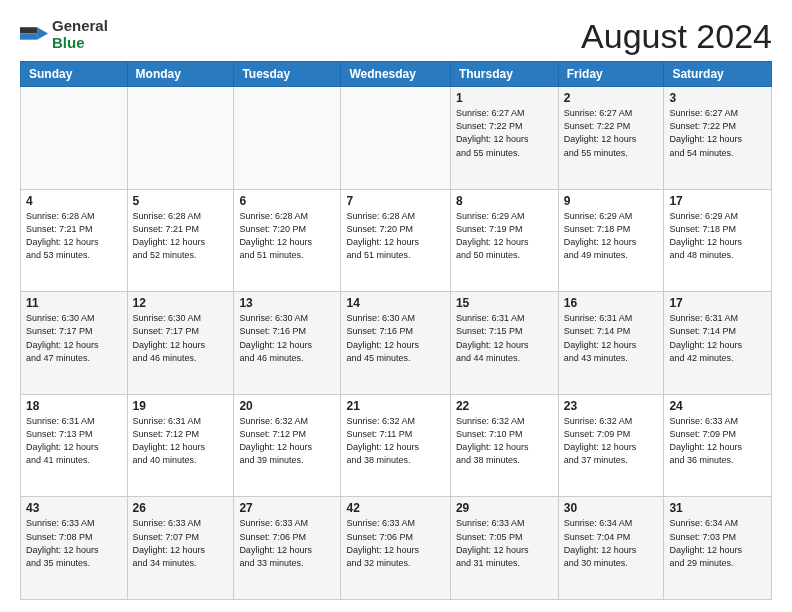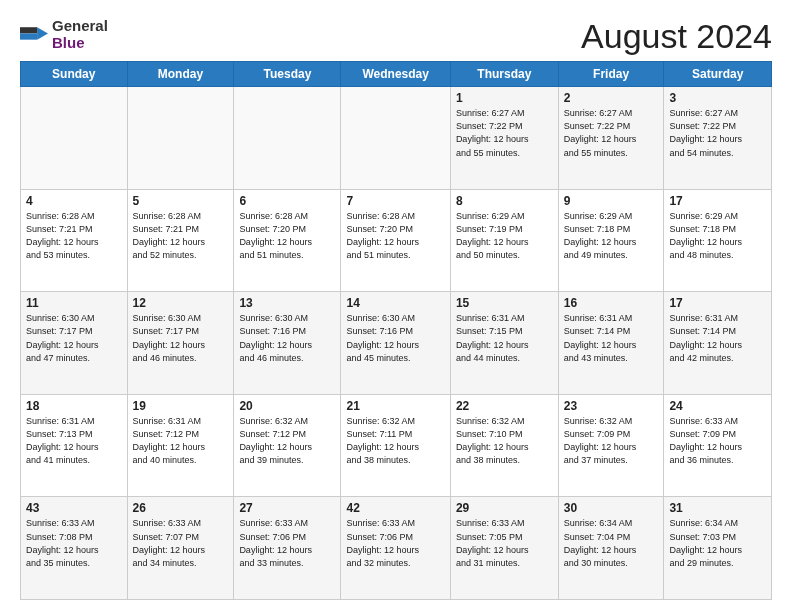--- a/index.html
+++ b/index.html
@@ -27,21 +27,21 @@
       display: flex;
       align-items: center;
       gap: 4px;
     }
     .logo-text {
       font-size: 15px;
       font-weight: bold;
       line-height: 1.1;
     }
     .logo-text .general { color: #333; }
-    .logo-text .blue { color: #701a75; }
+    .logo-text .blue { color: #15803d; }
     .logo-icon {
       width: 28px;
       height: 28px;
     }
     .title-block {
       text-align: right;
     }
     .month-year {
       font-size: 34px;
       font-weight: 300;
@@ -58,21 +58,21 @@
       width: 100%;
       border-collapse: collapse;
       flex: 1;
     }
     .calendar thead th {
       background: #2a7abf;
       color: #fff;
       font-size: 12px;
       font-weight: bold;
       padding: 5px 8px;
-      text-align: center;
+      text-align: left;
       border: 1px solid #1e6aad;
     }
     .calendar tbody td {
       border: 1px solid #ccc;
       vertical-align: top;
       padding: 4px 5px;
       font-size: 9.5px;
       color: #222;
       width: 113px;
       height: 78px;

